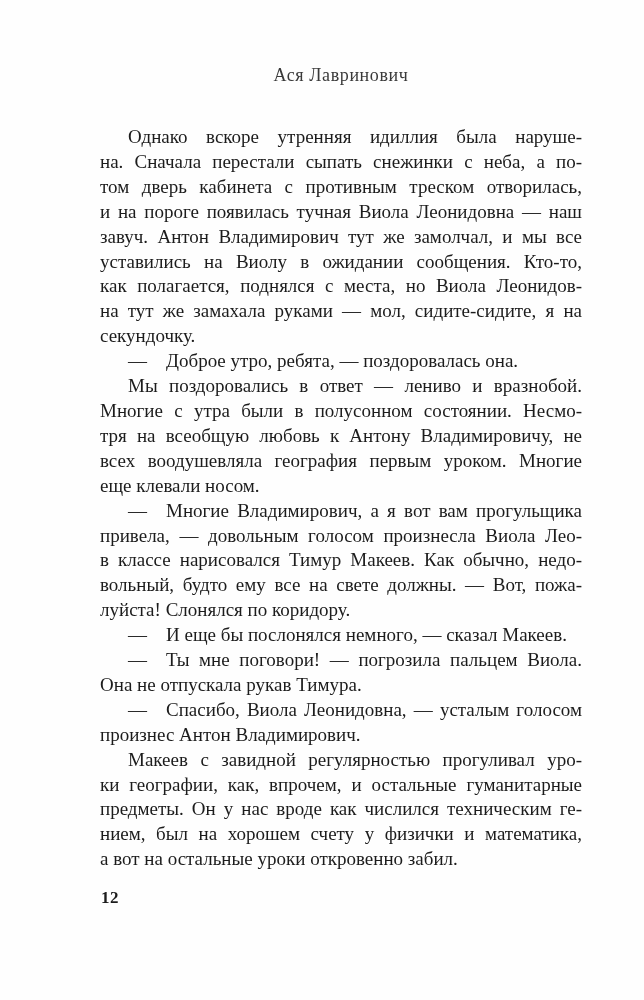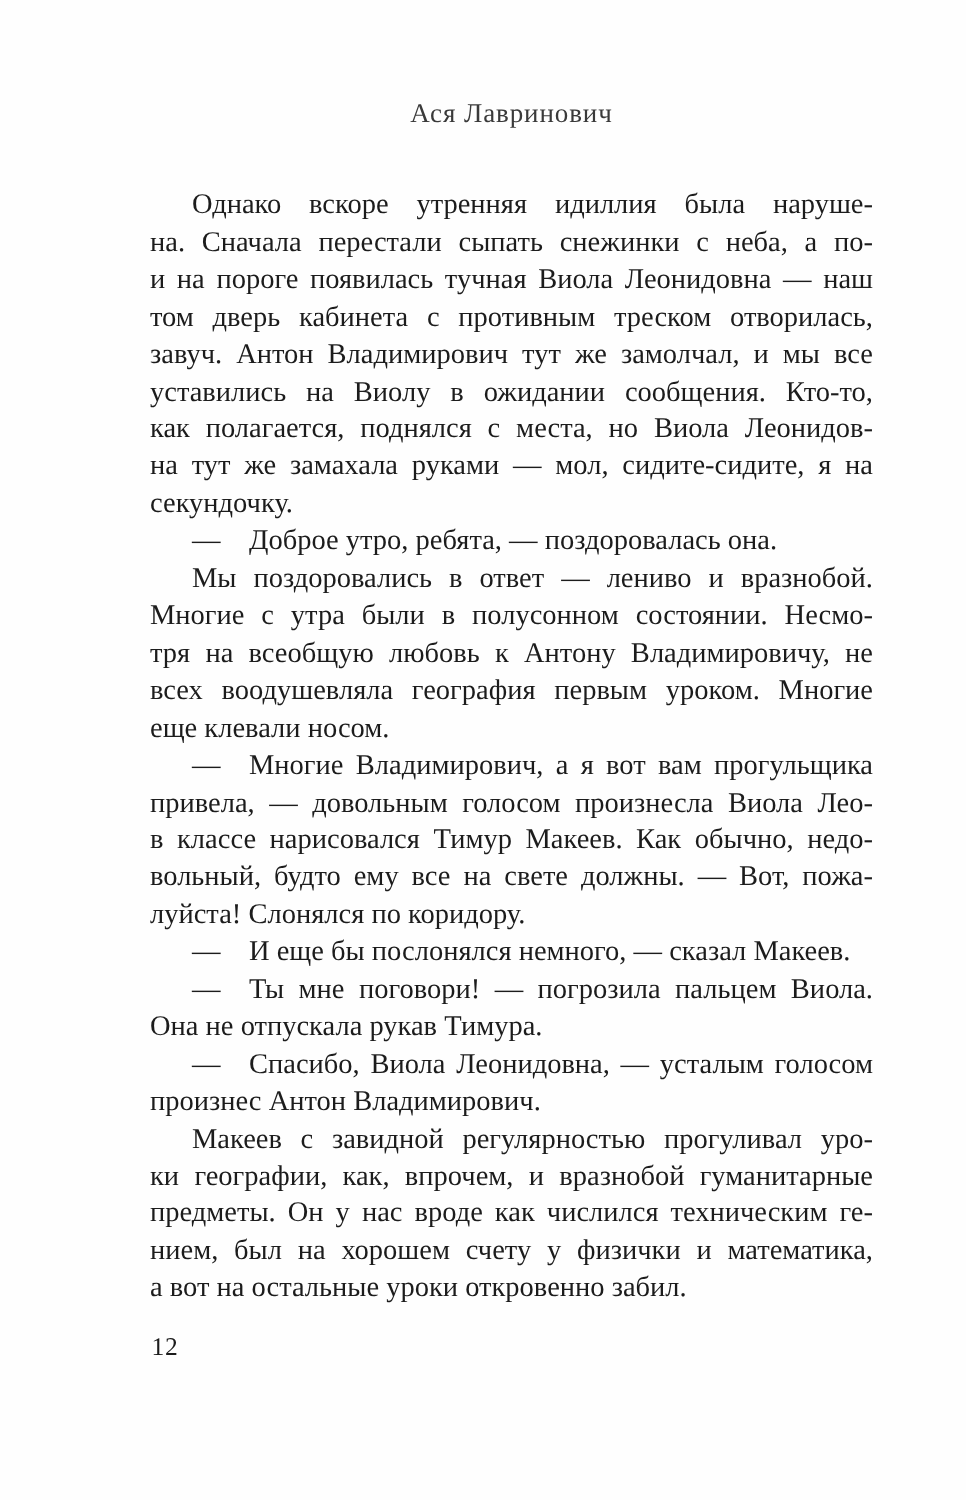--- a/index.html
+++ b/index.html
@@ -52,36 +52,36 @@
   .line.last {
     text-align: left;
     text-align-last: left;
     -moz-text-align-last: left;
   }
   .page-number {
     position: absolute;
     top: 888px;
     left: 101px;
     font-size: 17px;
-    font-weight: 400;
+    font-weight: 700;
     letter-spacing: 0.5px;
     color: var(--text, #1c1c1c);
   }
 </style>
 </head>
 <body>
 
 <div class="page">
   <div class="running-header">Ася Лавринович</div>
 
   <div class="text-block" id="text-block">
       <div class="line first">Однако вскоре утренняя идиллия была наруше-</div>
       <div class="line">на. Сначала перестали сыпать снежинки с неба, а по-</div>
+      <div class="line">том дверь кабинета с противным треском отворилась,</div>
       <div class="line">и на пороге появилась тучная Виола Леонидовна — наш</div>
-      <div class="line">том дверь кабинета с противным треском отворилась,</div>
       <div class="line">завуч. Антон Владимирович тут же замолчал, и мы все</div>
       <div class="line">уставились на Виолу в ожидании сообщения. Кто-то,</div>
       <div class="line">как полагается, поднялся с места, но Виола Леонидов-</div>
       <div class="line">на тут же замахала руками — мол, сидите-сидите, я на</div>
       <div class="line last">секундочку.</div>
       <div class="line first last">— Доброе утро, ребята, — поздоровалась она.</div>
       <div class="line first">Мы поздоровались в ответ — лениво и вразнобой.</div>
       <div class="line">Многие с утра были в полусонном состоянии. Несмо-</div>
       <div class="line">тря на всеобщую любовь к Антону Владимировичу, не</div>
       <div class="line">всех воодушевляла география первым уроком. Многие</div>
@@ -90,20 +90,20 @@
       <div class="line">привела, — довольным голосом произнесла Виола Лео-</div>
       <div class="line">в классе нарисовался Тимур Макеев. Как обычно, недо-</div>
       <div class="line">вольный, будто ему все на свете должны. — Вот, пожа-</div>
       <div class="line last">луйста! Слонялся по коридору.</div>
       <div class="line first last">— И еще бы послонялся немного, — сказал Макеев.</div>
       <div class="line first">— Ты мне поговори! — погрозила пальцем Виола.</div>
       <div class="line last">Она не отпускала рукав Тимура.</div>
       <div class="line first">— Спасибо, Виола Леонидовна, — усталым голосом</div>
       <div class="line last">произнес Антон Владимирович.</div>
       <div class="line first">Макеев с завидной регулярностью прогуливал уро-</div>
-      <div class="line">ки географии, как, впрочем, и вразнобой гуманитарные</div>
+      <div class="line">ки географии, как, впрочем, и остальные гуманитарные</div>
       <div class="line">предметы. Он у нас вроде как числился техническим ге-</div>
       <div class="line">нием, был на хорошем счету у физички и математика,</div>
       <div class="line last">а вот на остальные уроки откровенно забил.</div>
     </div>
 
   <div class="page-number">12</div>
 </div>
 
 </body></html>

